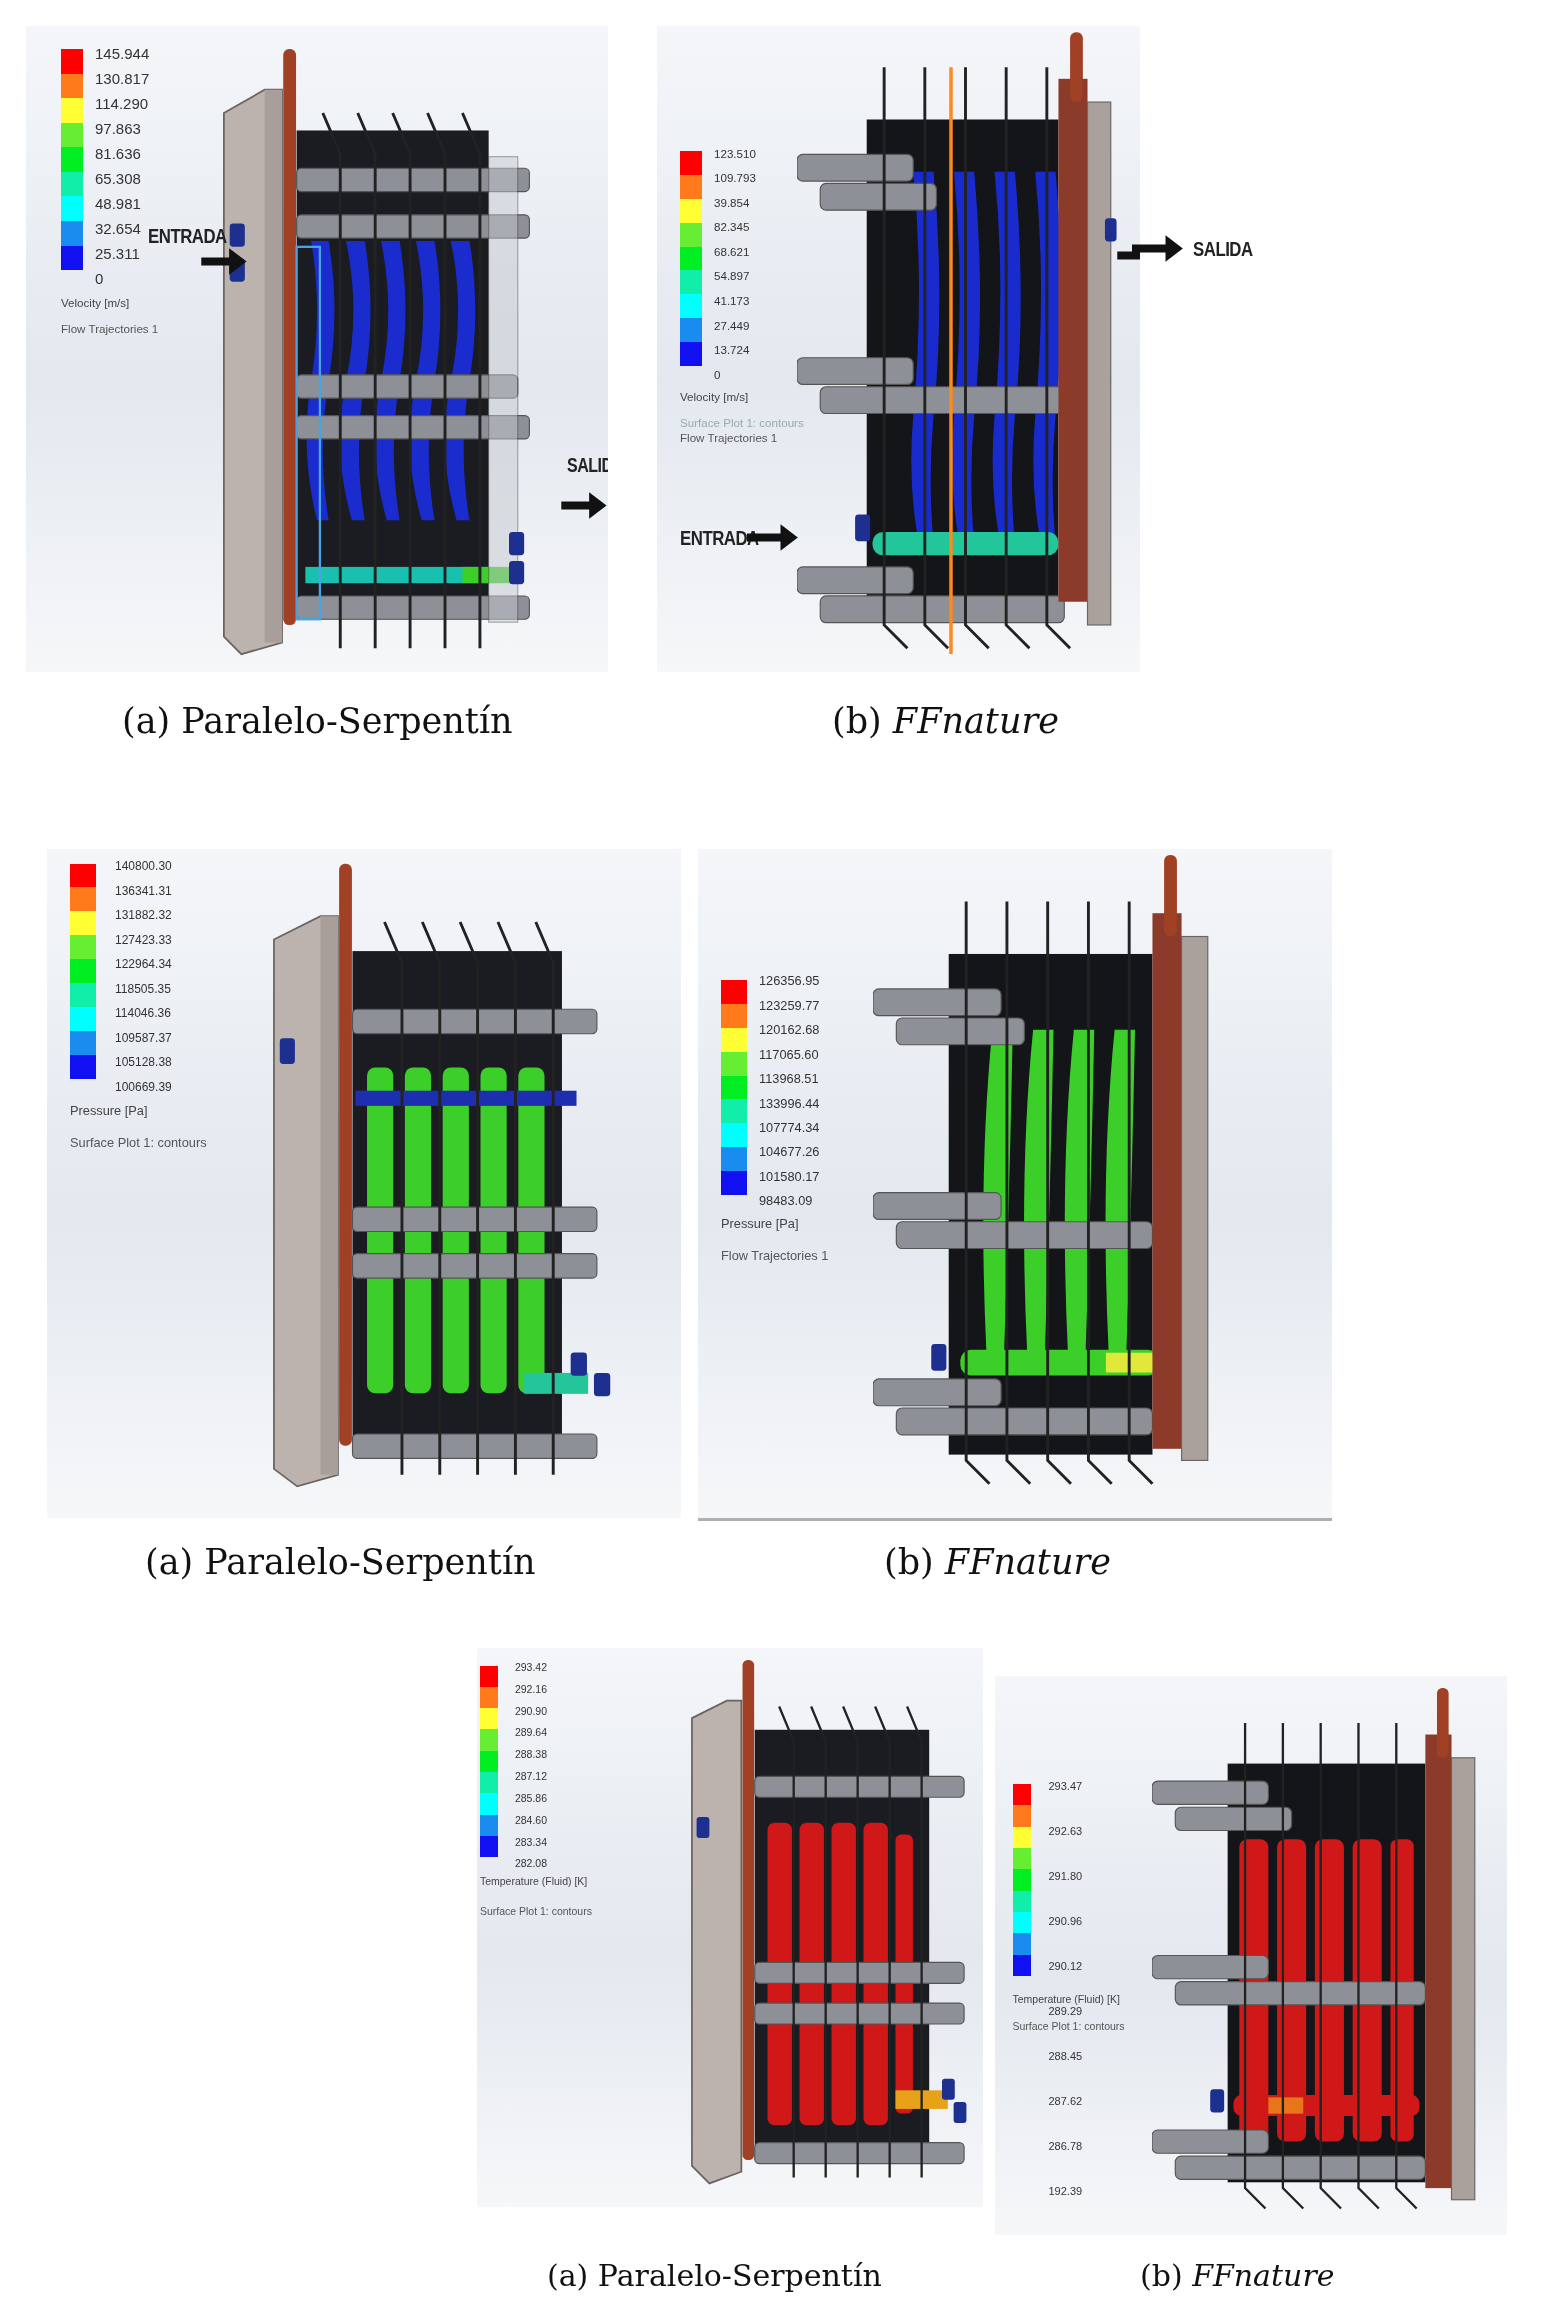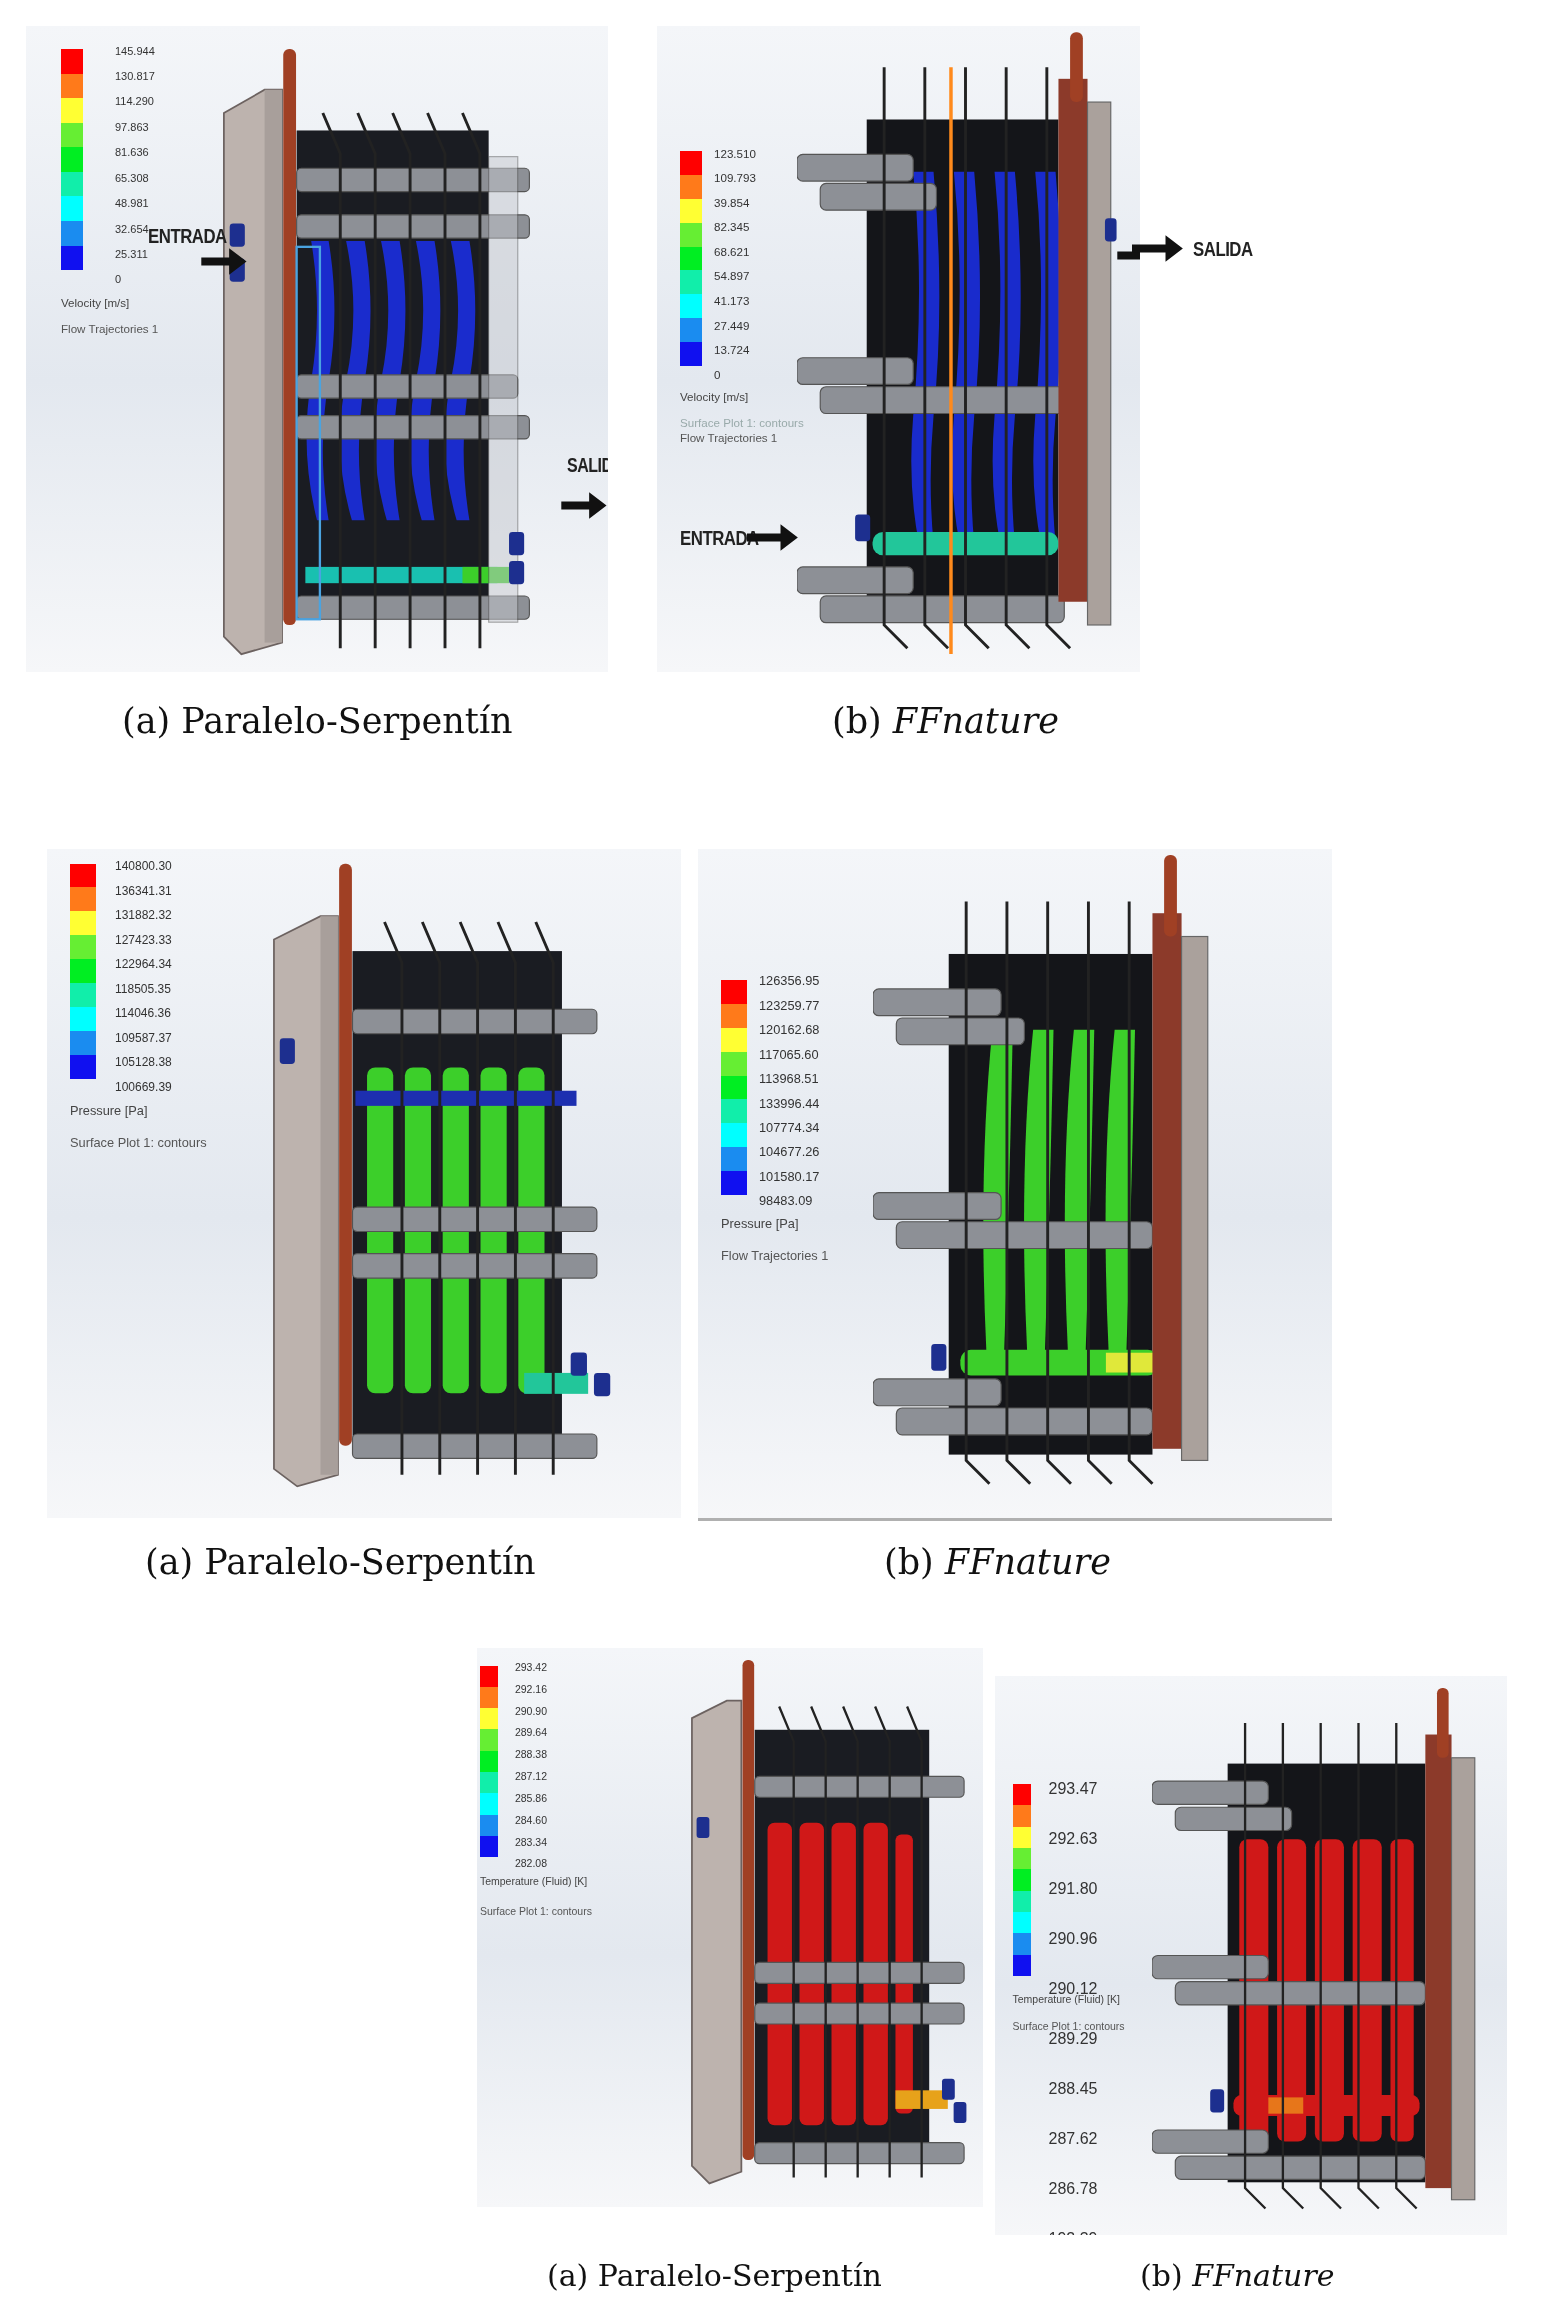--- a/index.html
+++ b/index.html
@@ -28,21 +28,21 @@
       <div style="background:#ff0000"></div>
         <div style="background:#ff7a1a"></div>
         <div style="background:#ffff33"></div>
       <div style="background:#66ee33"></div>
         <div style="background:#00ee22"></div>
         <div style="background:#11eeaa"></div>
       <div style="background:#00ffff"></div>
         <div style="background:#1a8cf0"></div>
         <div style="background:#1010f0"></div>
     </div>
-    <div class="ticks" style="left:34px;height:240px;top:-3.5px;font-size:11px;margin-left:20px;">
+    <div class="ticks" style="left:34px;height:240px;top:-3.5px;font-size:15px;">
       <span>145.944</span>
       <span>130.817</span>
       <span>114.290</span>
       <span>97.863</span>
       <span>81.636</span>
       <span>65.308</span>
       <span>48.981</span>
       <span>32.654</span>
       <span>25.311</span>
       <span>0</span>
@@ -390,21 +390,21 @@
       <div style="background:#ff0000"></div>
         <div style="background:#ff7a1a"></div>
         <div style="background:#ffff33"></div>
       <div style="background:#66ee33"></div>
         <div style="background:#00ee22"></div>
         <div style="background:#11eeaa"></div>
       <div style="background:#00ffff"></div>
         <div style="background:#1a8cf0"></div>
         <div style="background:#1010f0"></div>
     </div>
-    <div class="ticks" style="left:36px;height:207px;top:-3.5px;font-size:16px;gap:34px;">
+    <div class="ticks" style="left:36px;height:207px;top:-3.5px;font-size:11px;gap:34px;">
       <span>293.47</span>
       <span>292.63</span>
       <span>291.80</span>
       <span>290.96</span>
       <span>290.12</span>
       <span>289.29</span>
       <span>288.45</span>
       <span>287.62</span>
       <span>286.78</span>
       <span>192.39</span>

